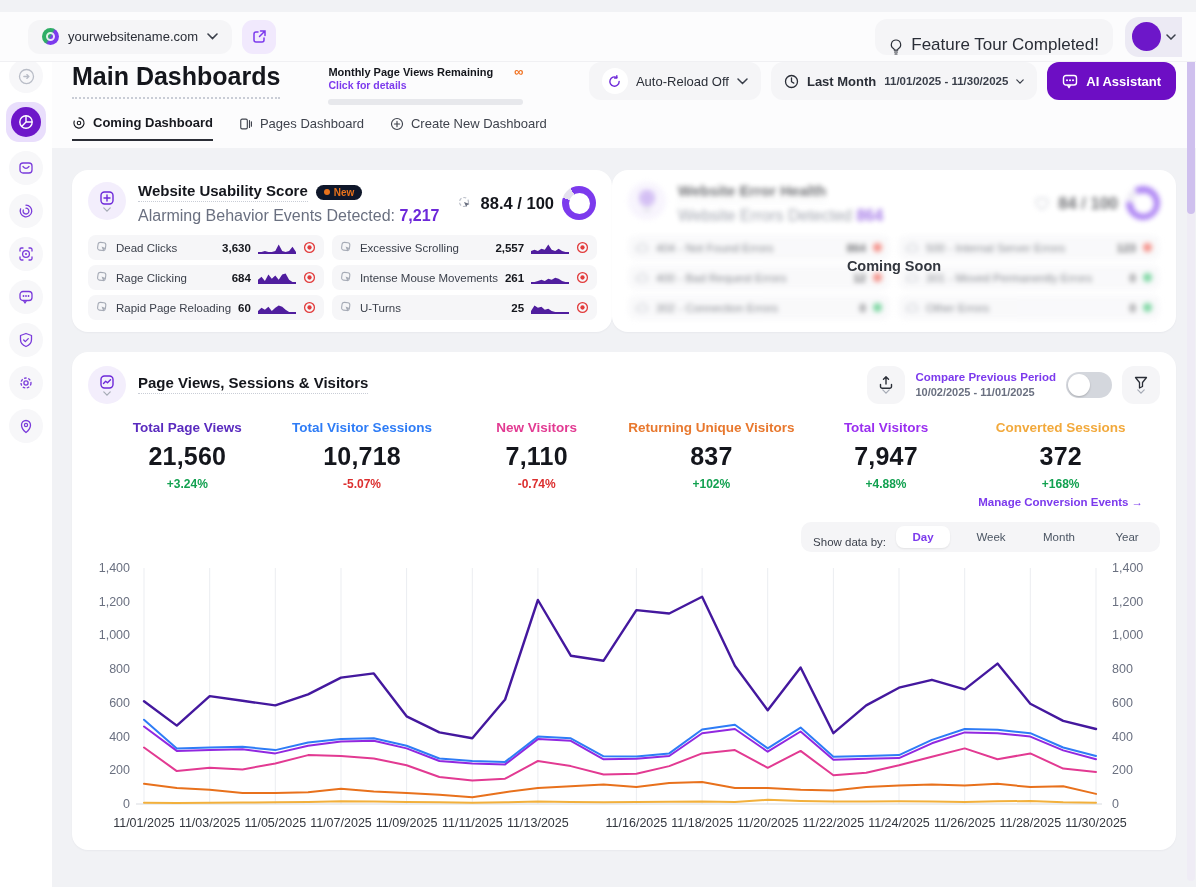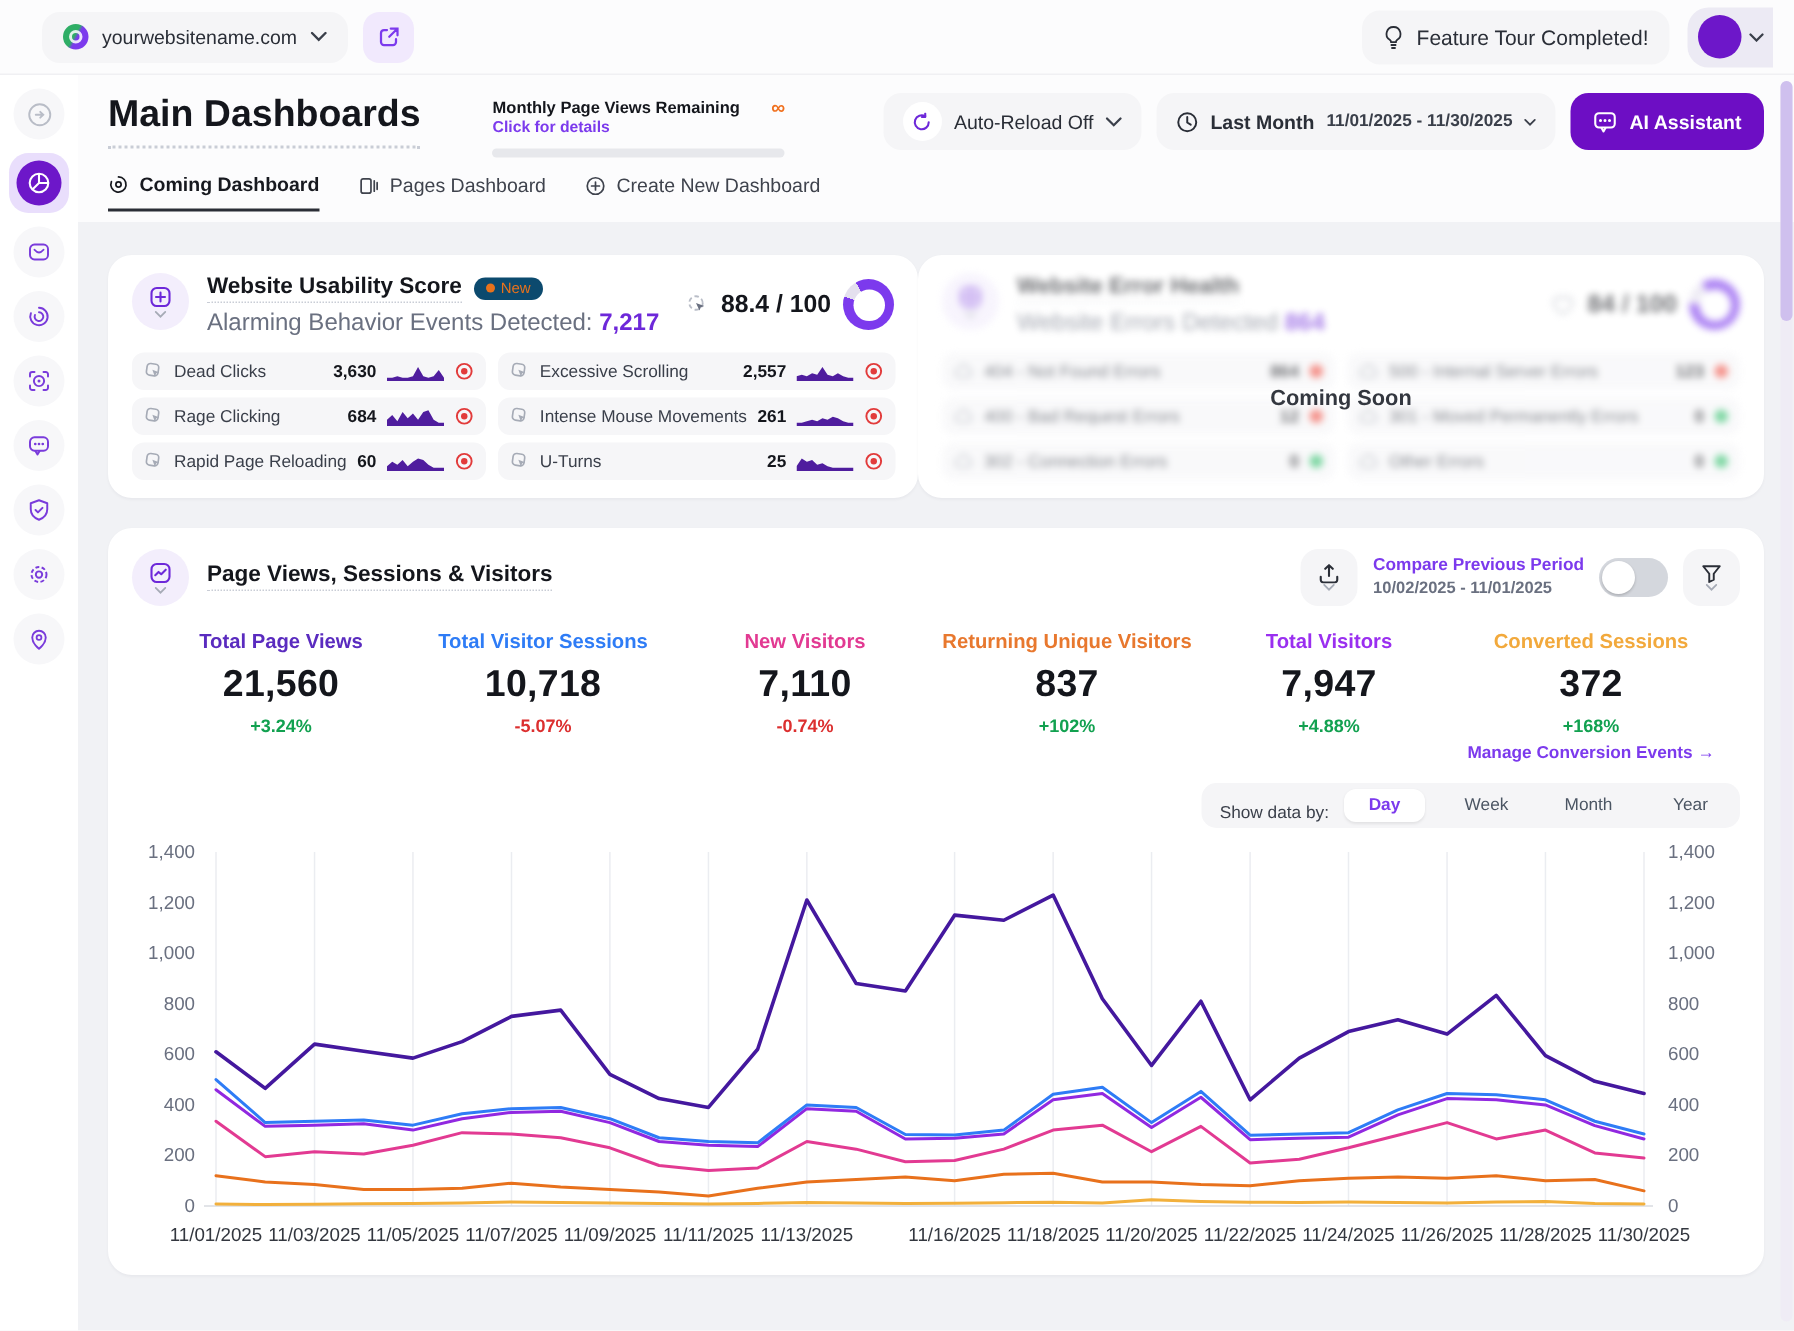--- a/index.html
+++ b/index.html
@@ -1,26 +1,26 @@
 <!DOCTYPE html>
 <html><head>
 <meta charset="utf-8">
 <style>
 *{box-sizing:border-box;margin:0;padding:0}
 html,body{width:1196px;height:887px;overflow:hidden}
 body{font-family:"Liberation Sans",sans-serif;background:#f1f2f5;position:relative;color:#1f2430}
 svg{display:block}
 
-.topbar{position:absolute;top:0;left:0;width:1196px;height:50px;background:#fcfcfd;border-bottom:1px solid #f0f0f3;display:flex;align-items:center;padding:0 14px;z-index:5}
+.topbar{position:absolute;top:12px;left:0;width:1196px;height:50px;background:#fcfcfd;border-bottom:1px solid #f0f0f3;display:flex;align-items:center;padding:0 14px;z-index:5}
 .site-pill{display:flex;align-items:center;gap:9px;background:#f5f5f7;border-radius:12px;height:34px;padding:0 14px;margin-left:14px;cursor:pointer}
 .favicon{width:17px;height:17px;border-radius:50%;background:linear-gradient(120deg,#2fae66 45%,#7c3aed 55%);position:relative}
 .favicon::after{content:"";position:absolute;inset:4px;border-radius:50%;border:2px solid rgba(255,255,255,.85)}
 .site-name{font-size:13px;color:#2a2e37}
 .ext-btn{width:34px;height:34px;border-radius:11px;background:#f1e9fd;display:flex;align-items:center;justify-content:center;margin-left:10px;cursor:pointer}
-.tour-pill{margin-left:auto;display:flex;align-items:center;gap:8px;background:#f5f5f7;border-radius:12px;height:36px;padding:0 14px;font-size:14px;color:#2a2e37;cursor:pointer}
+.tour-pill{margin-left:auto;display:flex;align-items:flex-end;gap:8px;background:#f5f5f7;border-radius:12px;height:36px;padding:0 14px;font-size:17px;color:#2a2e37;cursor:pointer}
 .avatar-wrap{display:flex;align-items:center;gap:5px;background:#eceaf4;border-radius:14px 0 0 14px;height:40px;padding:0 6px 0 7px;margin-left:12px;cursor:pointer}
 .avatar{width:29px;height:29px;border-radius:50%;background:#6d17c9}
 
 .sidebar{position:absolute;left:0;top:50px;width:52px;bottom:0;background:#fff;display:flex;flex-direction:column;align-items:center;padding-top:9px;gap:9px;z-index:4}
 .side-item{width:34px;height:34px;border-radius:50%;background:#f7f7f9;display:flex;align-items:center;justify-content:center;cursor:pointer}
 .side-item.active-wrap{width:40px;height:40px;border-radius:13px;background:#e9defc}
 .side-item.active-wrap .inner{width:30px;height:30px;border-radius:50%;background:#6d17c9;display:flex;align-items:center;justify-content:center}
 .corner-bar{position:absolute;left:0;bottom:6px;width:6px;height:32px;background:#2f6bdf;border-radius:0 4px 4px 0}
 
 .headzone{position:absolute;left:52px;top:50px;right:0;height:98px;background:#fcfcfd}
@@ -47,21 +47,21 @@
 .row1{display:flex;}
 .card{background:#fff;border-radius:16px;box-shadow:0 1px 2px rgba(20,20,40,.04)}
 .card-ux{width:540px;height:162px;padding:12px 16px}
 .card-err{flex:1;height:162px;padding:12px 16px;position:relative;overflow:hidden}
 .card-head{display:flex;align-items:flex-start}
 .chip{width:38px;height:38px;border-radius:50%;background:#f3eefc;display:flex;flex-direction:column;align-items:center;justify-content:center;cursor:pointer}
 .chip .chev{margin-top:1px}
 .ch-text{margin-left:12px}
 .ch-title-row{display:flex;align-items:center;gap:8px}
 .ch-title{font-size:15px;font-weight:700;color:#14161c;border-bottom:1px dotted #c9cdd6;padding-bottom:2px}
-.badge-new{display:flex;align-items:center;gap:4px;background:#0c4a6e;color:#e8721c;font-size:10px;font-weight:400;border-radius:9px;padding:2px 8px}
+.badge-new{display:flex;align-items:center;gap:4px;background:#0f172a;color:#e8721c;font-size:10px;font-weight:700;border-radius:9px;padding:2px 8px}
 .badge-new i{width:6px;height:6px;border-radius:50%;background:#e8721c}
 .ch-sub{font-size:16px;color:#6a7080;margin-top:5px}
 .ch-sub b{color:#6d28d9;font-weight:700}
 .score-zone{margin-left:auto;display:flex;align-items:center;gap:8px;padding-top:4px}
 .score-text{font-size:16.5px;font-weight:700;color:#14161c}
 .ring{width:34px;height:34px;border-radius:50%;position:relative}
 .ring::after{content:"";position:absolute;inset:6.5px;background:#fff;border-radius:50%}
 
 .mgrid{display:grid;grid-template-rows:repeat(3,25px);grid-auto-flow:column;grid-auto-columns:1fr;gap:5px 8px;margin-top:10px}
 .mrow{display:flex;align-items:center;gap:7px;background:#f6f6f8;border-radius:8px;padding:0 8px;font-size:11.5px;color:#3a3f4a}

